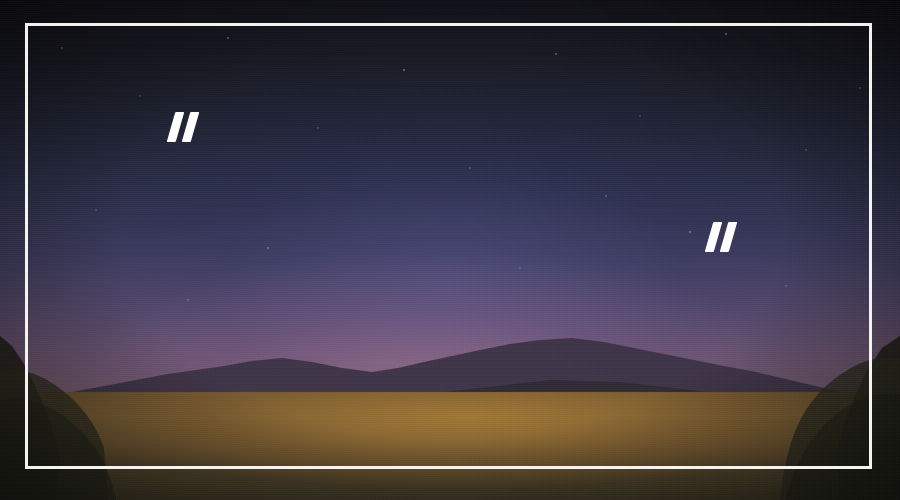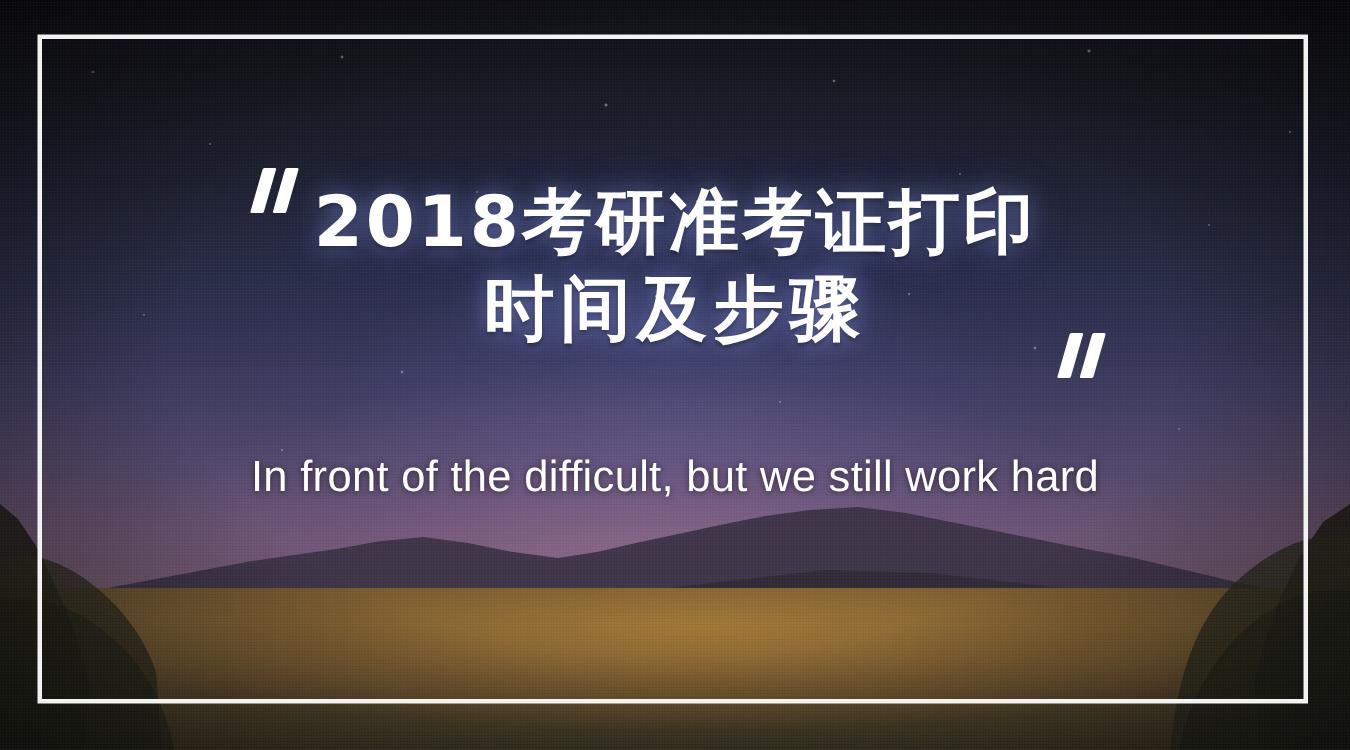--- a/index.html
+++ b/index.html
@@ -247,26 +247,21 @@
 
   <div id="frame"></div>
 
   <div id="content">
 
     <div class="quote" id="quote-open">
       <span class="b1"></span>
         <span class="b2"></span>
     </div>
 
-    <div id="title">
-      <span class="line line1">2018考研准考证打印</span>
-      <span class="line line2">时间及步骤</span>
-    </div>
 
     <div class="quote" id="quote-close">
       <span class="b1"></span>
         <span class="b2"></span>
     </div>
 
-    <div id="subtitle">In front of the difficult, but we still work hard</div>
 
   </div>
 </div>
 
 </body></html>

